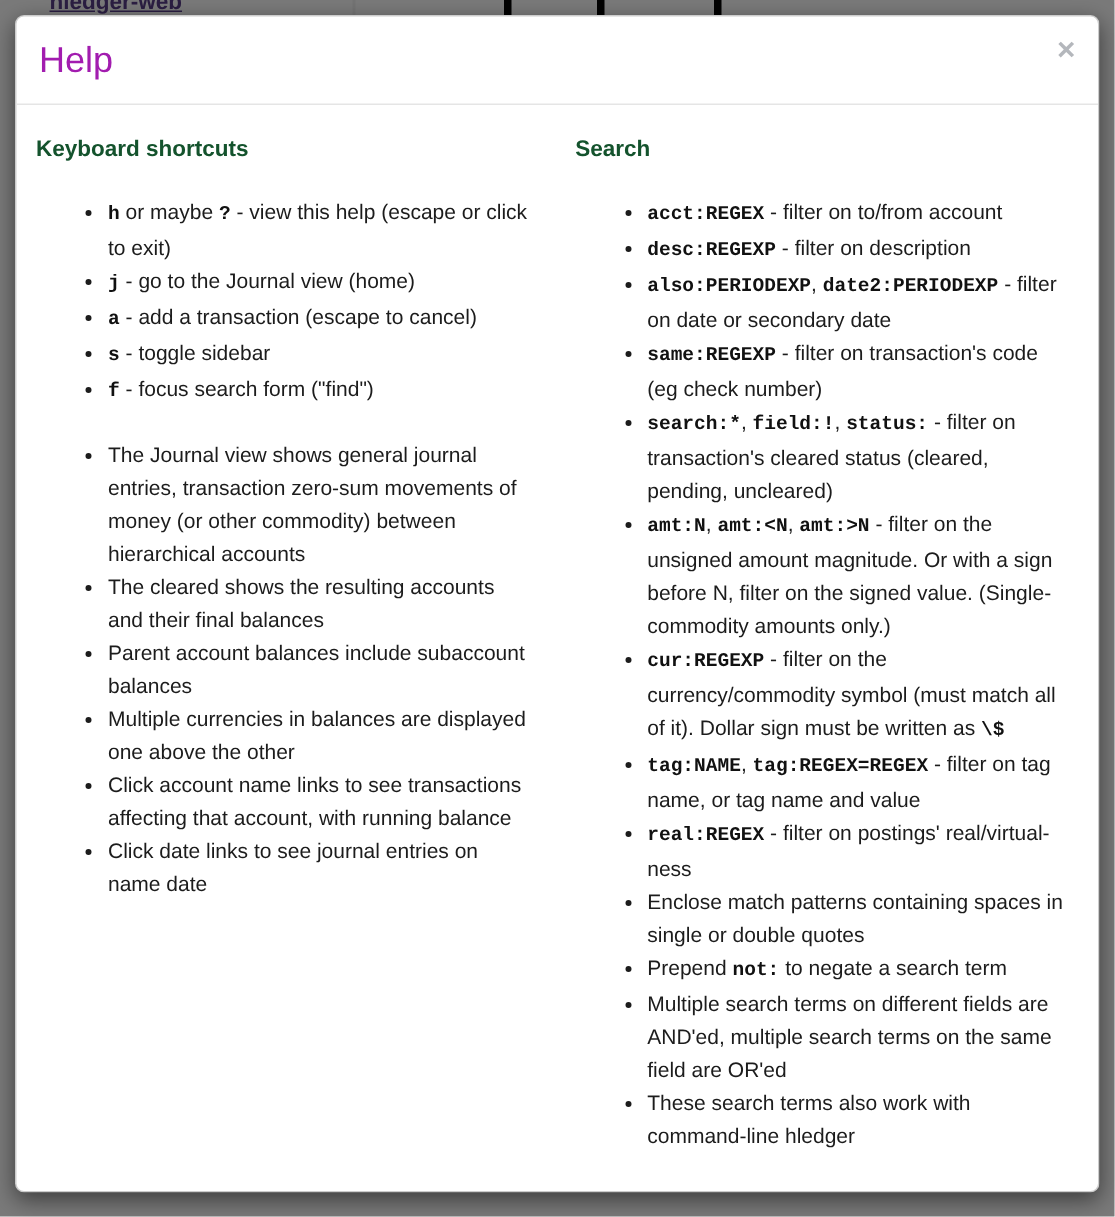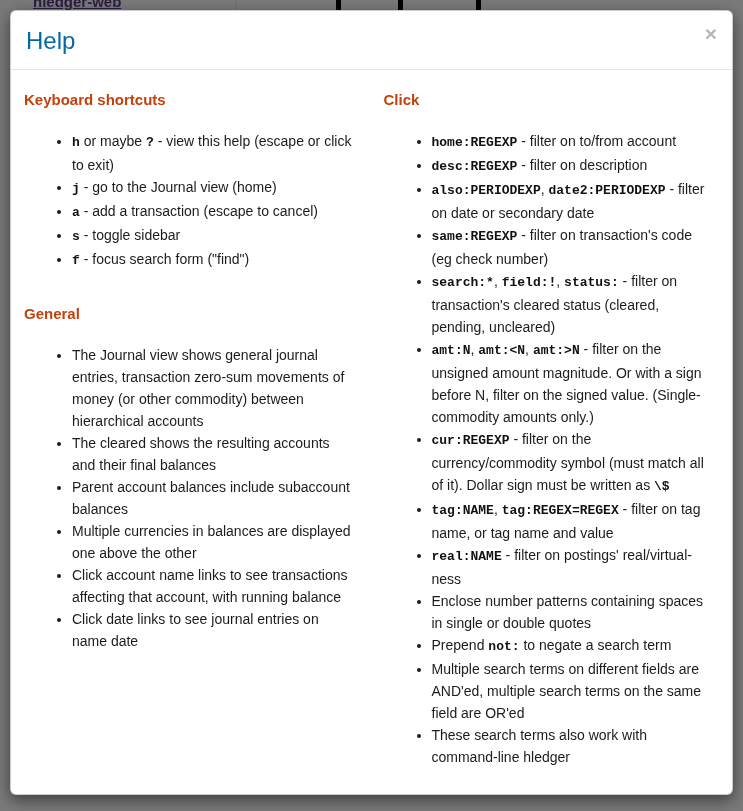--- a/index.html
+++ b/index.html
@@ -51,21 +51,21 @@
   .modal-header {
     position: relative;
     padding: 14px 15px 13px 15px;
     border-bottom: 1px solid #e5e5e5;
   }
   .modal-title {
     margin: 0;
     font-size: 24px;
     font-weight: normal;
     line-height: 1.3;
-    color: #0369a1;
+    color: #a21caf;
   }
   .close-btn {
     position: absolute;
     top: 12px; right: 15px;
     border: 0; background: none;
     padding: 0; margin: 0;
     font-size: 21px; font-weight: bold;
     line-height: 1;
     color: #b4b7bc;
     cursor: pointer;
@@ -75,21 +75,21 @@
     display: flex;
     padding: 20px 2px 20px 0;
     font-size: 14px;
     line-height: 22px;
   }
   .col { width: 50%; padding: 0 14px 0 13px; }
   .section-heading {
     margin: 0 0 10px 0;
     font-size: 15px;
     font-weight: bold;
-    color: #c2410c;
+    color: #14532d;
     line-height: 20px;
   }
   .section-heading.not-first { margin-top: 32px; }
   ul.help-list {
     margin: 20px 0 10px 0;
     padding-left: 48px;
     list-style-type: disc;
   }
   ul.help-list li { margin: 0; padding: 0; }
   code {
@@ -120,42 +120,41 @@
   <div class="modal-body">
     <div class="col">
         <h2 class="section-heading">Keyboard shortcuts</h2>
         <ul class="help-list">
           <li><code>h</code> or maybe <code>?</code> - view this help (escape or click to exit)</li>
           <li><code>j</code> - go to the Journal view (home)</li>
           <li><code>a</code> - add a transaction (escape to cancel)</li>
           <li><code>s</code> - toggle sidebar</li>
           <li><code>f</code> - focus search form ("find")</li>
         </ul>
-        <h2 class="section-heading not-first">General</h2>
         <ul class="help-list">
           <li>The Journal view shows general journal entries, transaction zero-sum movements of money (or other commodity) between hierarchical accounts</li>
           <li>The cleared shows the resulting accounts and their final balances</li>
           <li>Parent account balances include subaccount balances</li>
           <li>Multiple currencies in balances are displayed one above the other</li>
           <li>Click account name links to see transactions affecting that account, with running balance</li>
           <li>Click date links to see journal entries on name date</li>
         </ul>
       </div>
     <div class="col">
-        <h2 class="section-heading">Click</h2>
+        <h2 class="section-heading">Search</h2>
         <ul class="help-list">
-          <li><code>home:REGEXP</code> - filter on to/from account</li>
+          <li><code>acct:REGEX</code> - filter on to/from account</li>
           <li><code>desc:REGEXP</code> - filter on description</li>
           <li><code>also:PERIODEXP</code>, <code>date2:PERIODEXP</code> - filter on date or secondary date</li>
           <li><code>same:REGEXP</code> - filter on transaction's code (eg check number)</li>
           <li><code>search:*</code>, <code>field:!</code>, <code>status:</code> - filter on transaction's cleared status (cleared, pending, uncleared)</li>
           <li><code>amt:N</code>, <code>amt:&lt;N</code>, <code>amt:&gt;N</code> - filter on the unsigned amount magnitude. Or with a sign before N, filter on the signed value. (Single-commodity amounts only.)</li>
           <li><code>cur:REGEXP</code> - filter on the currency/commodity symbol (must match all of it). Dollar sign must be written as <code>\$</code></li>
           <li><code>tag:NAME</code>, <code>tag:REGEX=REGEX</code> - filter on tag name, or tag name and value</li>
-          <li><code>real:NAME</code> - filter on postings' real/virtual-ness</li>
-          <li>Enclose number patterns containing spaces in single or double quotes</li>
+          <li><code>real:REGEX</code> - filter on postings' real/virtual-ness</li>
+          <li>Enclose match patterns containing spaces in single or double quotes</li>
           <li>Prepend <code>not:</code> to negate a search term</li>
           <li>Multiple search terms on different fields are AND'ed, multiple search terms on the same field are OR'ed</li>
           <li>These search terms also work with command-line hledger</li>
         </ul>
       </div>
   </div>
 </div>
 
 </body></html>

